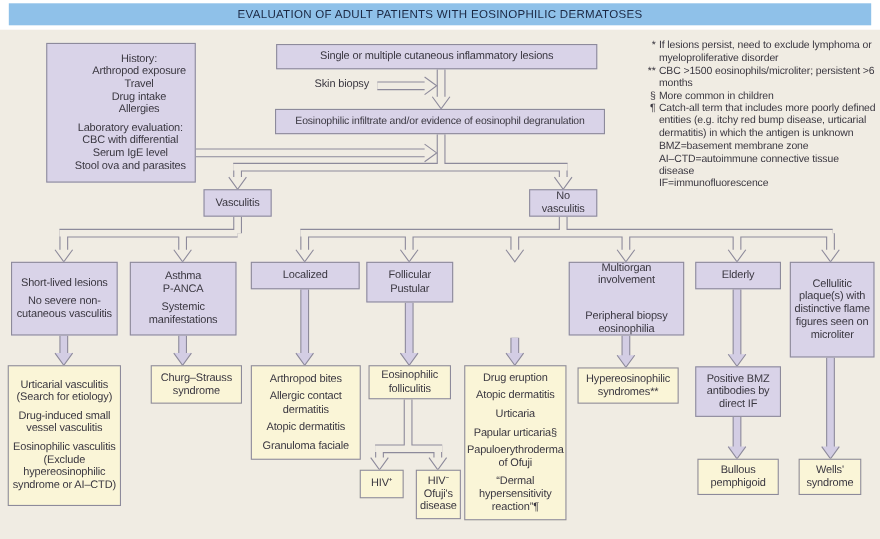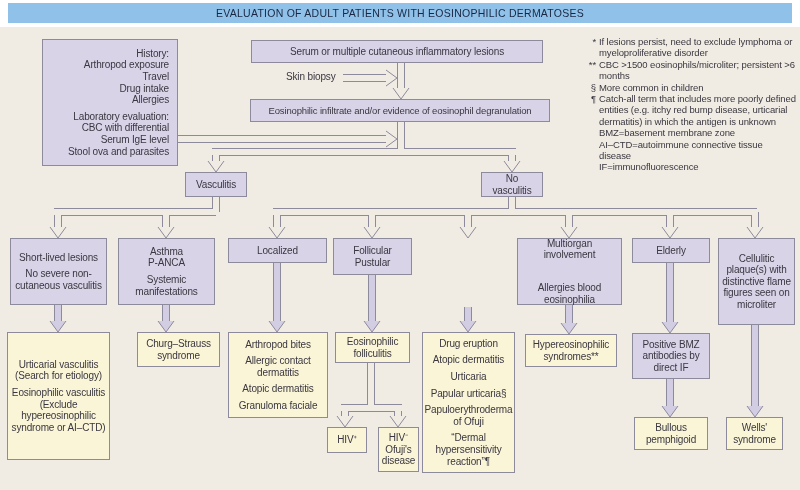--- a/index.html
+++ b/index.html
@@ -20,21 +20,21 @@
   .inner-box{fill:none;stroke:var(--arrow_fill);stroke-width:6;}
   .ah-tree{fill:var(--background);stroke:var(--border);stroke-width:1;}
   .ah-box{fill:var(--arrow_fill);stroke:var(--border);stroke-width:1;}
   .box{position:absolute;box-sizing:border-box;border:1px solid var(--border);
        display:flex;flex-direction:column;align-items:center;justify-content:center;
        text-align:center;font-size:10px;line-height:1.16;letter-spacing:-.15px;padding:3px;}
   .lav{background:var(--box_lavender);}
   .cream{background:var(--box_cream);}
   .para{white-space:pre-line;}
   .para + .para{margin-top:5px;}
-  .info{align-items:flex-end;text-align:right;padding-right:8px;}
+  .info{align-items:flex-end;text-align:center;padding-right:8px;}
   .nowrap{white-space:nowrap;font-size:9.5px;}
   .floatlabel{position:absolute;font-size:10px;letter-spacing:-.15px;}
   .footnotes{position:absolute;left:582px;top:36px;width:214px;font-size:9.5px;line-height:1.2;letter-spacing:-.1px;}
   .fn-row{display:flex;}
   .fn-sym{flex:none;width:14px;text-align:right;padding-right:3px;}
   .fn-text{flex:1;}
 </style>
 </head>
 <body>
 
@@ -88,21 +88,21 @@
 Travel
 Drug intake
 Allergies</div>
       <div class="para">Laboratory evaluation:
 CBC with differential
 Serum IgE level
 Stool ova and parasites</div>
     </div>
 
   <div class="box lav" style="left:251px;top:40px;width:292px;height:23px;">
-    <span>Serum or multiple cutaneous inflammatory lesions</span>
+    <span>Single or multiple cutaneous inflammatory lesions</span>
   </div>
 
   <span class="floatlabel" style="left:286px;top:71px;">Skin biopsy</span>
 
   <div class="box lav" style="left:250px;top:99px;width:300px;height:23px;">
     <span class="nowrap">Eosinophilic infiltrate and/or evidence of eosinophil degranulation</span>
   </div>
 
   <div class="box lav" style="left:185px;top:172px;width:62px;height:25px;">
     <span>Vasculitis</span>
@@ -123,31 +123,32 @@
     </div>
   <div class="box lav" style="left:228px;top:238px;width:99px;height:25px;">
       <div class="para">Localized</div>
     </div>
   <div class="box lav" style="left:333px;top:238px;width:79px;height:37px;">
       <div class="para">Follicular
 Pustular</div>
     </div>
   <div class="box lav" style="left:517px;top:238px;width:105px;height:67px;gap:16px;">
       <div class="para">Multiorgan involvement</div>
-      <div class="para">Allergies blood eosinophilia</div>
+      <div class="para">Peripheral biopsy eosinophilia</div>
     </div>
   <div class="box lav" style="left:632px;top:238px;width:78px;height:25px;">
       <div class="para">Elderly</div>
     </div>
   <div class="box lav" style="left:718px;top:238px;width:77px;height:87px;">
       <div class="para">Cellulitic plaque(s) with distinctive flame figures seen on microliter</div>
     </div>
 
   <div class="box cream" style="left:7px;top:332px;width:103px;height:128px;">
       <div class="para">Urticarial vasculitis (Search for etiology)</div>
+      <div class="para">Drug-induced small vessel vasculitis</div>
       <div class="para">Eosinophilic vasculitis (Exclude hypereosinophilic syndrome or AI–CTD)</div>
     </div>
   <div class="box cream" style="left:125px;top:332px;width:83px;height:35px;margin-left:12px;">
       <div class="para">Churg–Strauss syndrome</div>
     </div>
   <div class="box cream" style="left:228px;top:332px;width:100px;height:86px;">
       <div class="para">Arthropod bites</div>
       <div class="para">Allergic contact dermatitis</div>
       <div class="para">Atopic dermatitis</div>
       <div class="para">Granuloma faciale</div>

